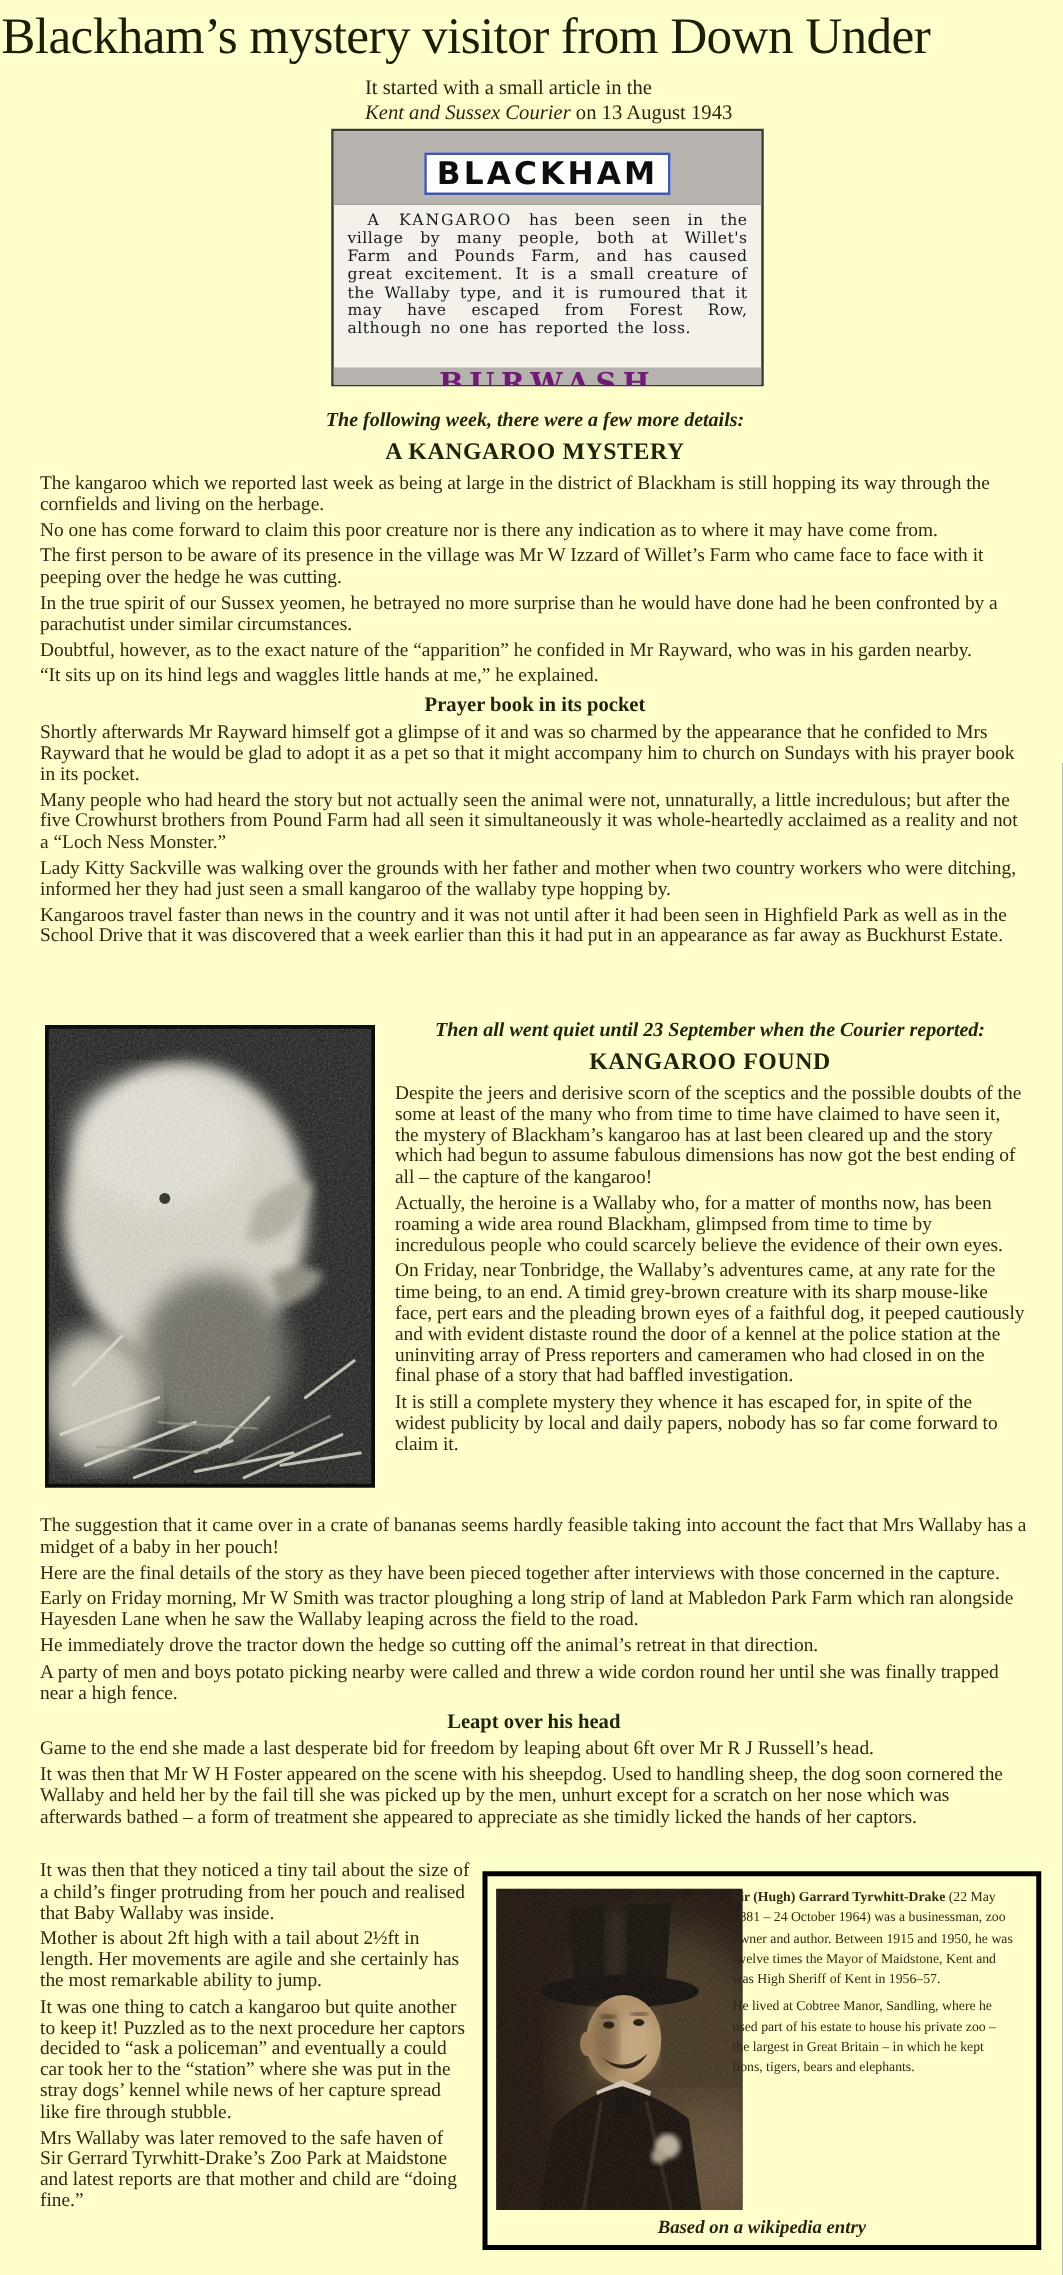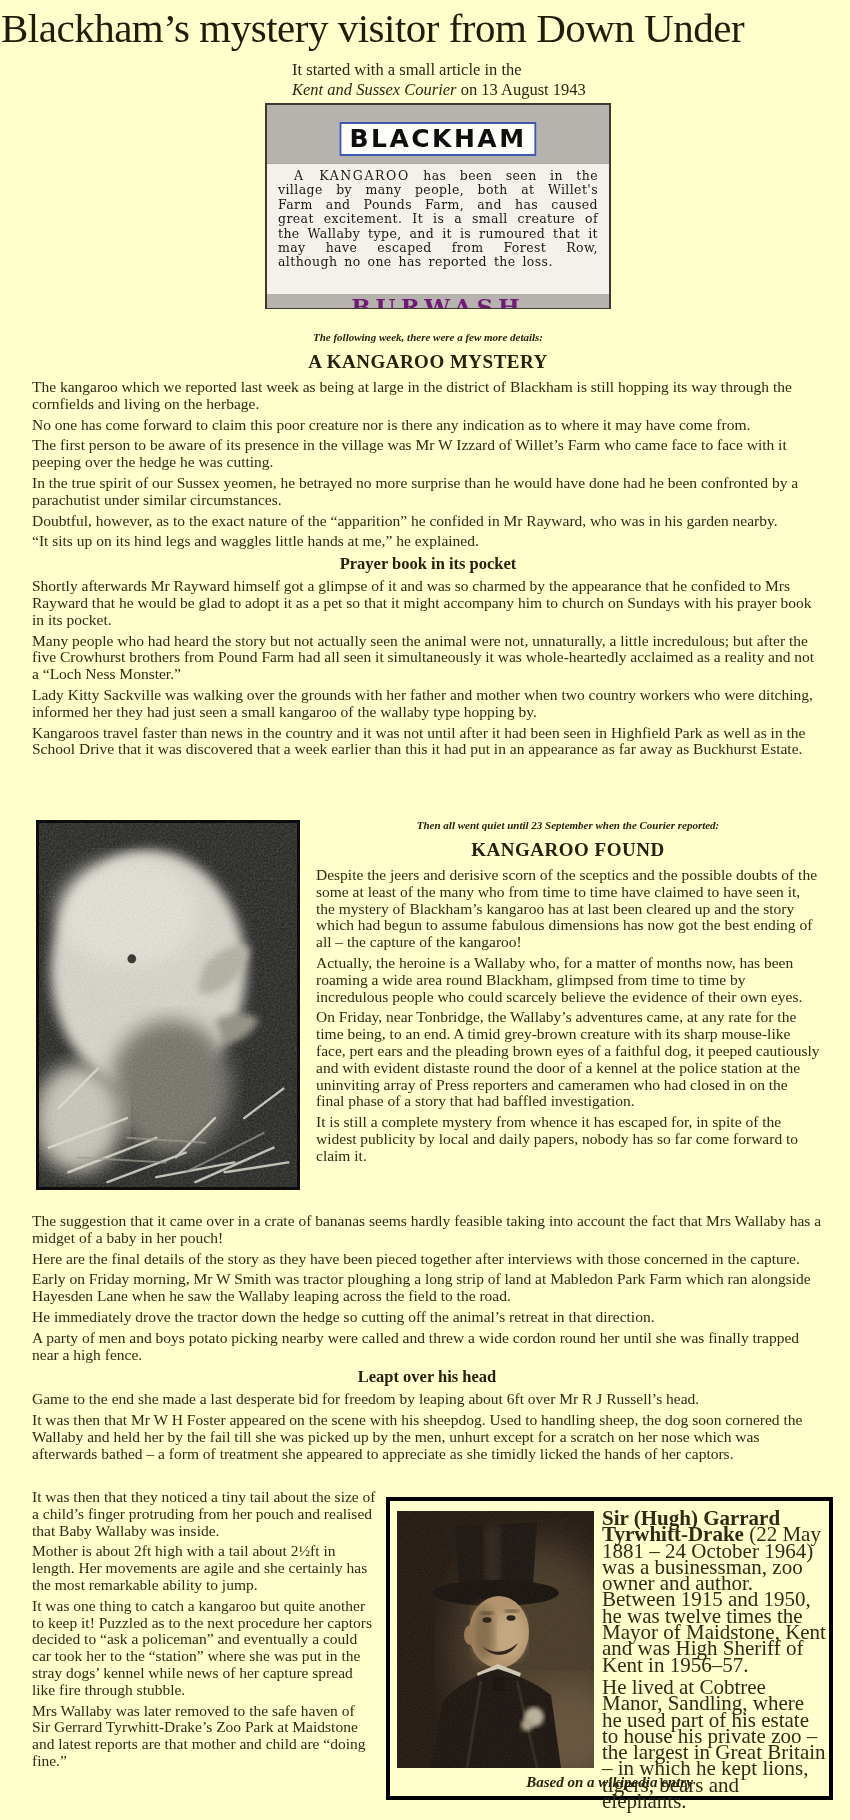--- a/index.html
+++ b/index.html
@@ -38,21 +38,21 @@
   .clip-body p { margin:0; text-indent:16px; }
   .clip-lead { letter-spacing:1.6px; }
   .clip-bottom {
     height:14px; background:#B6B3AE; overflow:hidden; text-align:center;
     font-family:"DejaVu Serif", serif; font-weight:bold; font-size:23px;
     line-height:25px; letter-spacing:5px; color:#701a75;
   }
   
   .flow p { margin:0 0 4px 0; font-size:15.5px; line-height:16.8px; }
   .lede {
-    font-style:italic; font-weight:bold; font-size:11px; line-height:20px;
+    font-style:italic; font-weight:bold; font-size:16px; line-height:20px;
     text-align:center; margin:0 0 4px 0; color:#26230D;
   }
   .heading1 {
     font-weight:bold; font-size:19px; line-height:22px; letter-spacing:0.5px;
     text-align:center; margin:0 0 6px 0; color:#24210C;
   }
   .subhead {
     font-weight:bold; font-size:16.5px; line-height:20px;
     text-align:center; margin:1px 0 4px 0; color:#24210C;
   }
@@ -70,22 +70,22 @@
   .infobox {
     position:absolute; left:386px; top:1497px; width:447px; height:303px;
     box-sizing:border-box; border:4px solid #000; background:#FFFFCC;
   }
   .portrait {
     position:absolute; left:7px; top:10px; width:197px; height:257px;
     background:#241A12; overflow:hidden;
   }
   .portrait svg { display:block; width:100%; height:100%; }
   .info-text {
-    position:absolute; left:212px; top:9px; width:226px;
-    font-size:21px; line-height:16.3px;
+    position:absolute; left:196px; top:9px; width:226px;
+    font-size:11px; line-height:16.3px;
   }
   .info-text p { margin:0 0 6px 0; }
   .info-caption {
     position:absolute; left:0; bottom:5px; width:100%;
     text-align:center; font-weight:bold; font-style:italic; font-size:15px;
     color:#26230D;
   }
 </style>
 </head>
 <body>
@@ -169,21 +169,21 @@
       <rect x="0" y="0" width="264" height="370" filter="url(#noise)" opacity="0.30"></rect>
     </svg>
   </div>
 
   <div class="flow sectionB-right">
     <div class="lede">Then all went quiet until 23 September when the Courier reported:</div>
     <div class="heading1">KANGAROO FOUND</div>
     <p>Despite the jeers and derisive scorn of the sceptics and the possible doubts of the some at least of the many who from time to time have claimed to have seen it, the mystery of Blackham’s kangaroo has at last been cleared up and the story which had begun to assume fabulous dimensions has now got the best ending of all – the capture of the kangaroo!</p>
     <p>Actually, the heroine is a Wallaby who, for a matter of months now, has been roaming a wide area round Blackham, glimpsed from time to time by incredulous people who could scarcely believe the evidence of their own eyes.</p>
     <p>On Friday, near Tonbridge, the Wallaby’s adventures came, at any rate for the time being, to an end. A timid grey-brown creature with its sharp mouse-like face, pert ears and the pleading brown eyes of a faithful dog, it peeped cautiously and with evident distaste round the door of a kennel at the police station at the uninviting array of Press reporters and cameramen who had closed in on the final phase of a story that had baffled investigation.</p>
-    <p>It is still a complete mystery from whence it has escaped for, in spite of the widest publicity by local and daily papers, nobody has so far come forward to claim it.</p>
+    <p>It is still a complete mystery they whence it has escaped for, in spite of the widest publicity by local and daily papers, nobody has so far come forward to claim it.</p>
   </div>
 
   <div class="flow sectionC">
     <p>The suggestion that it came over in a crate of bananas seems hardly feasible taking into account the fact that Mrs Wallaby has a midget of a baby in her pouch!</p>
     <p>Here are the final details of the story as they have been pieced together after interviews with those concerned in the capture.</p>
     <p>Early on Friday morning, Mr W Smith was tractor ploughing a long strip of land at Mabledon Park Farm which ran alongside Hayesden Lane when he saw the Wallaby leaping across the field to the road.</p>
     <p>He immediately drove the tractor down the hedge so cutting off the animal’s retreat in that direction.</p>
     <p>A party of men and boys potato picking nearby were called and threw a wide cordon round her until she was finally trapped near a high fence.</p>
     <div class="subhead">Leapt over his head</div>
     <p>Game to the end she made a last desperate bid for freedom by leaping about 6ft over Mr R J Russell’s head.</p>

